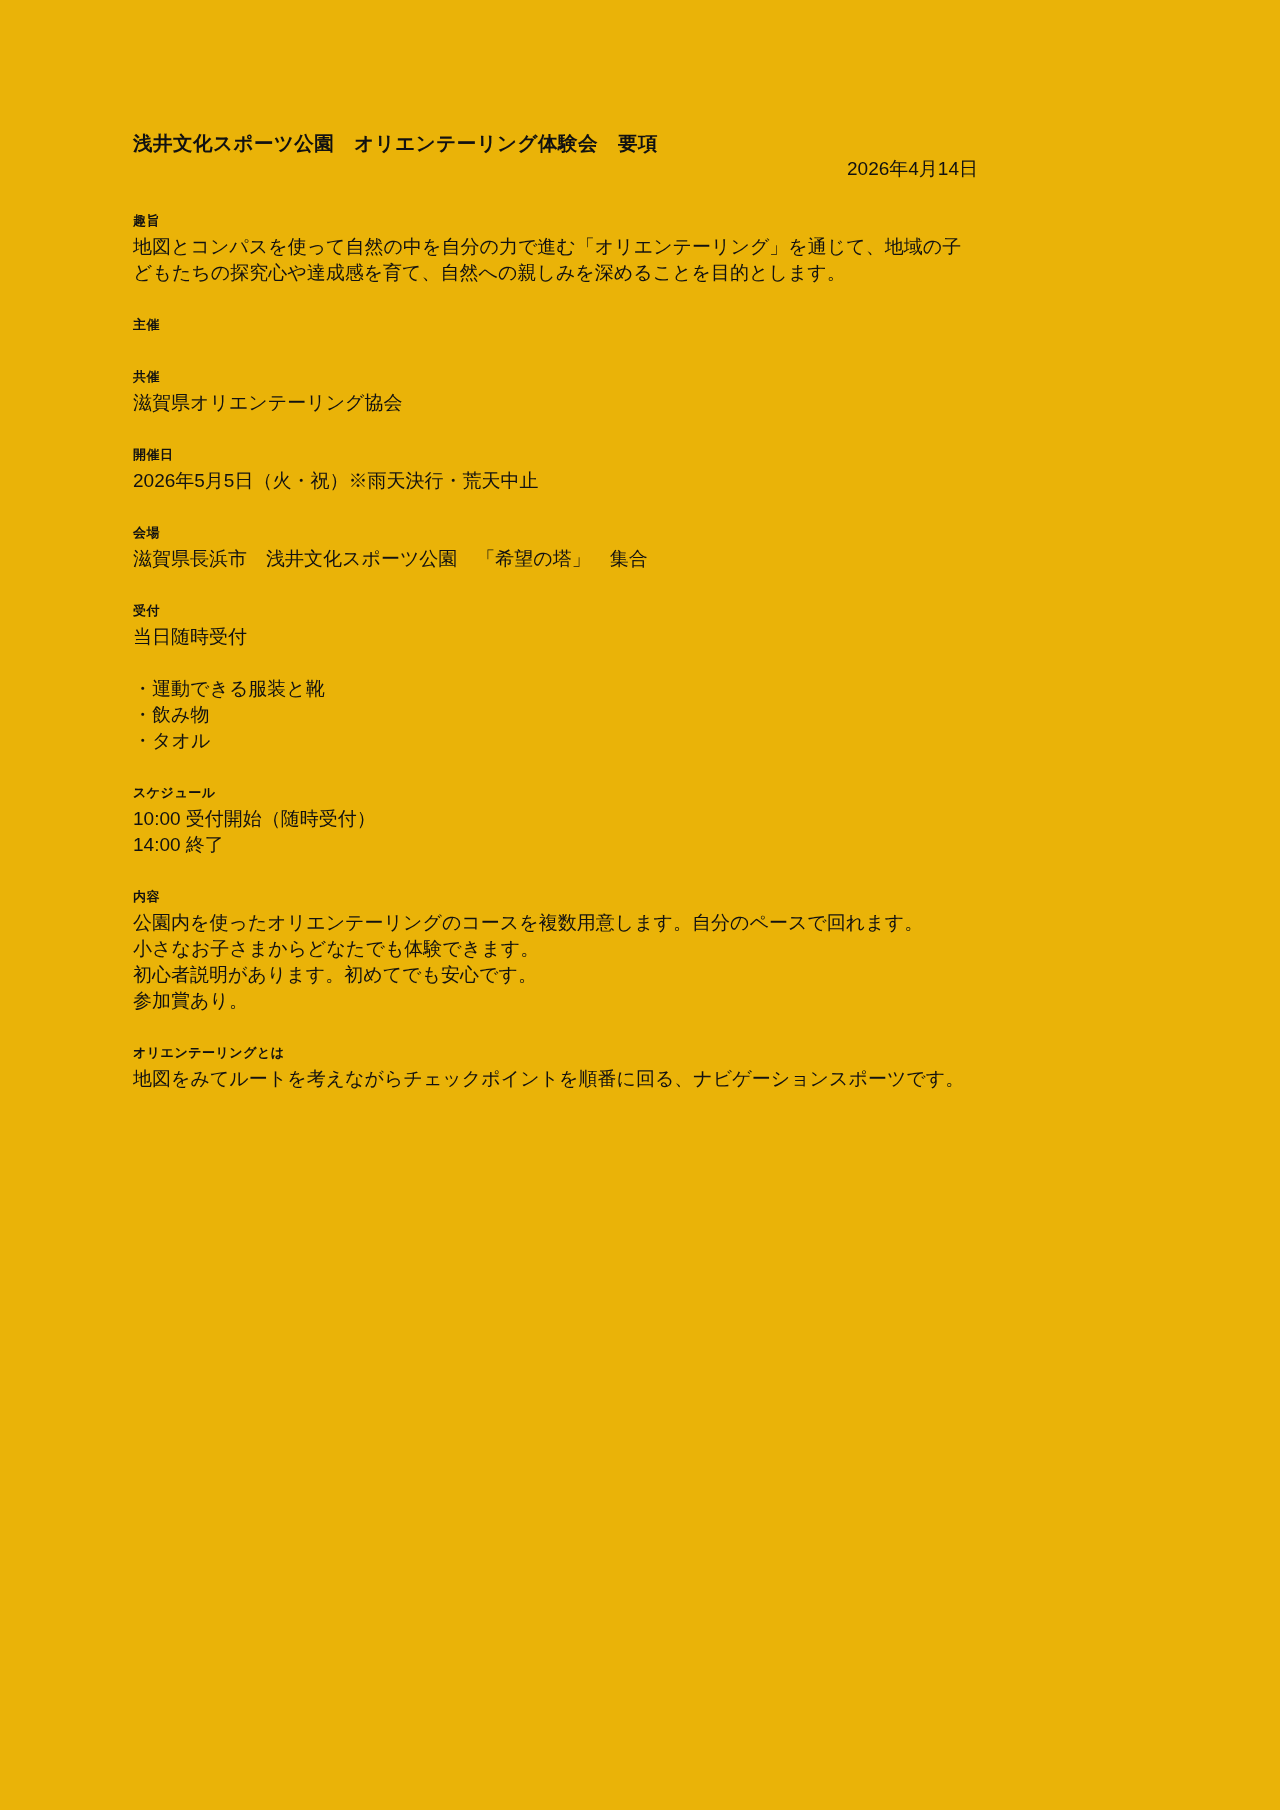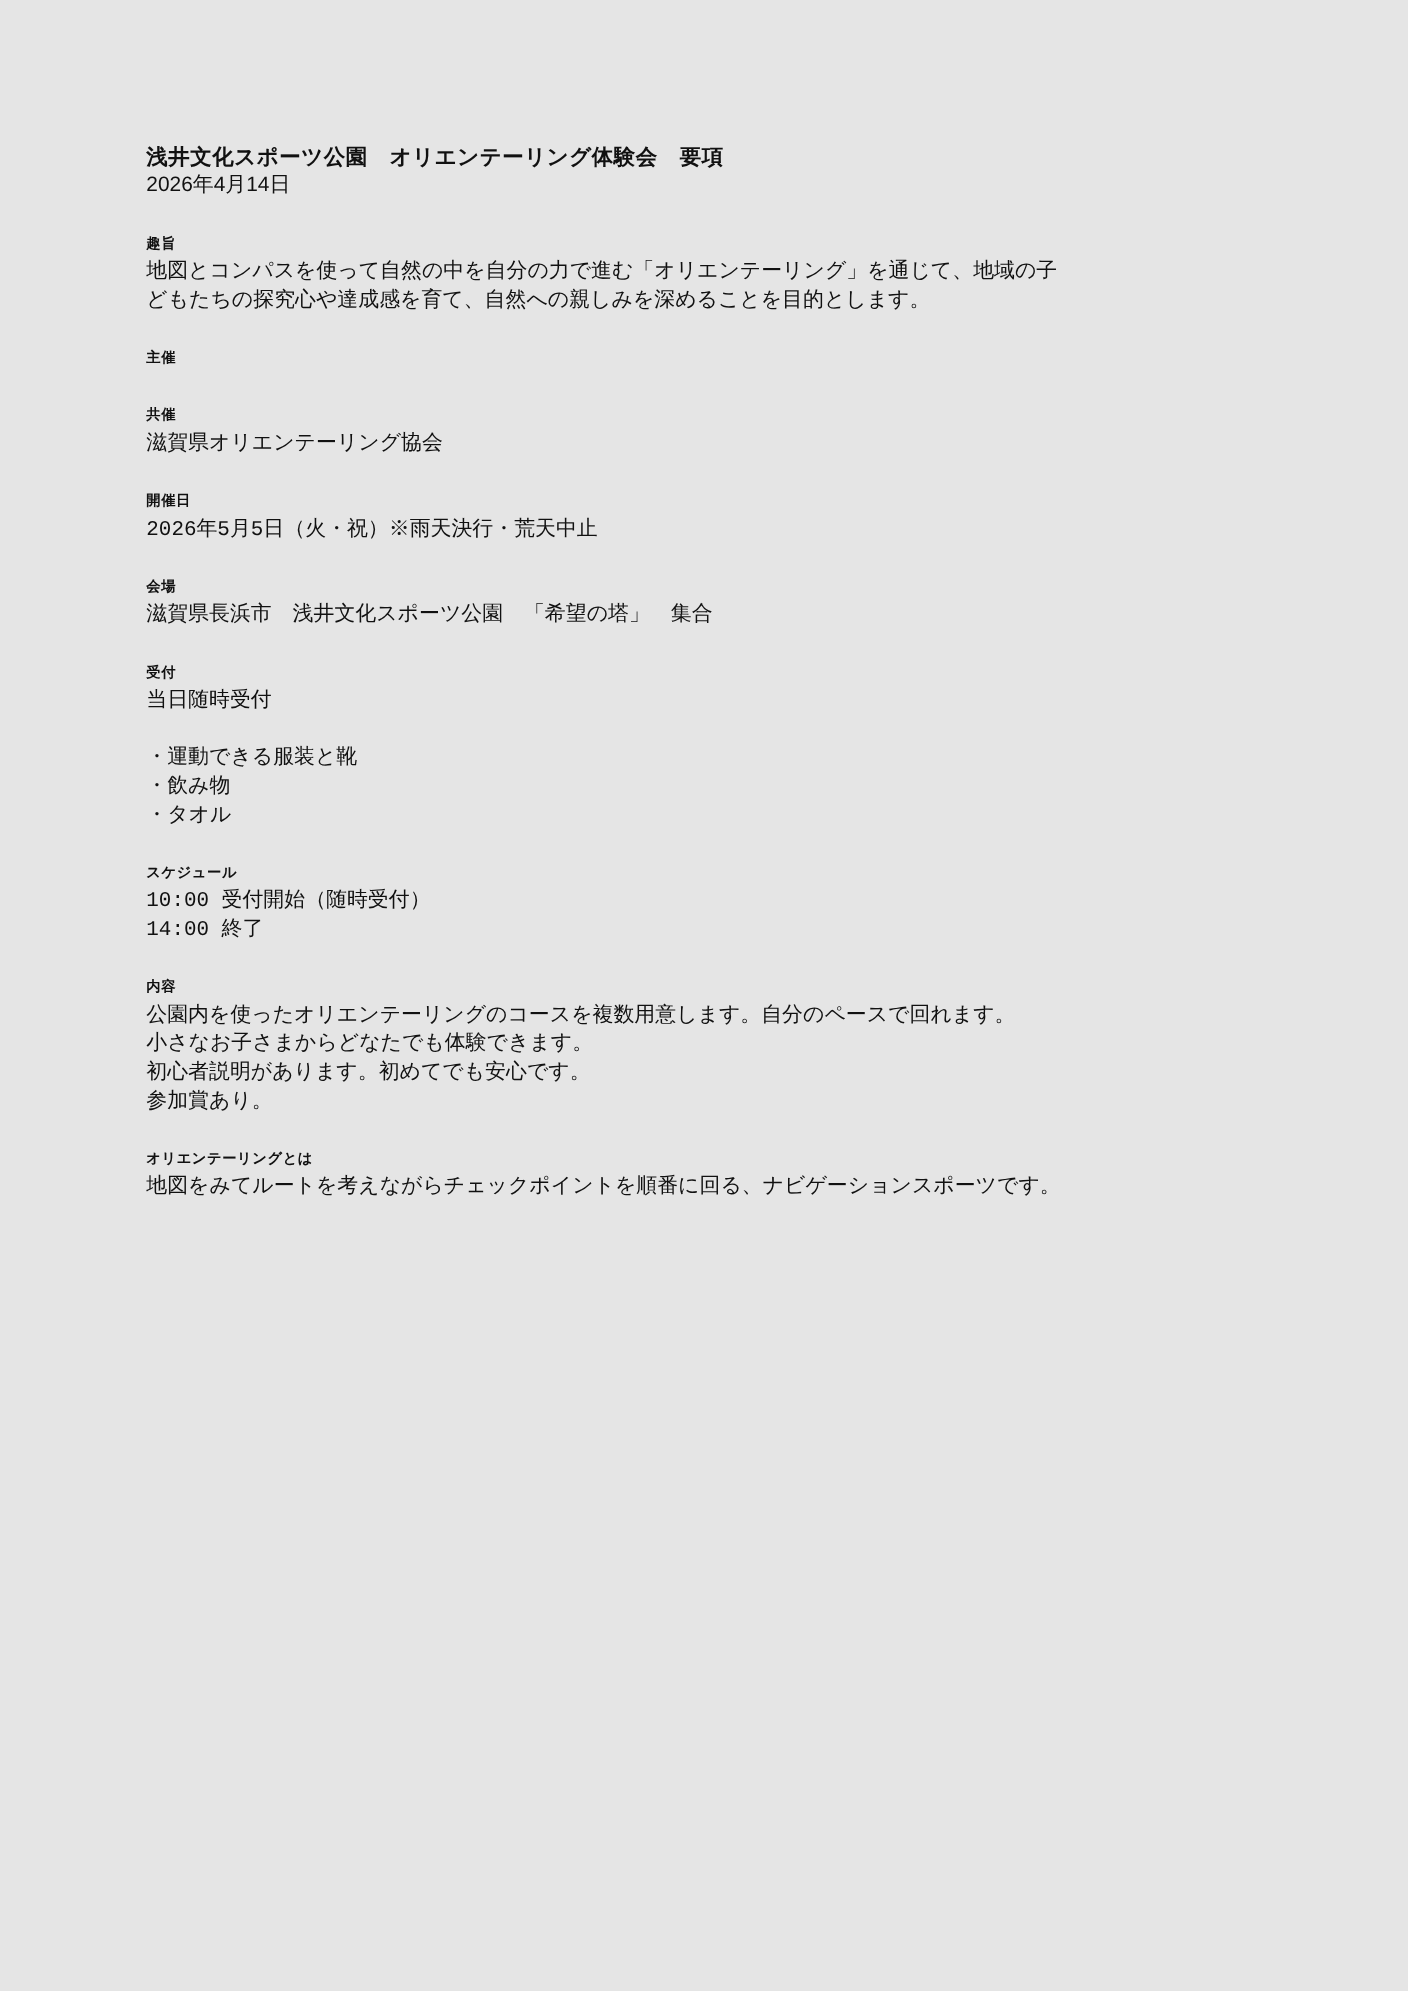--- a/index.html
+++ b/index.html
@@ -10,55 +10,55 @@
   body {
     width: 1280px;
     height: 1810px;
     overflow: hidden;
   }
   .page {
     box-sizing: border-box;
     width: 1280px;
     height: 1810px;
     padding: 130px 0 0 133px;
-    background: #e5e5e5;
+    background: #eab308;
     color: #111111;
     font-family: "Liberation Sans", sans-serif;
     font-size: 19px;
     line-height: 26px;
   }
   .content {
     width: 845px;
   }
   .doc-title {
     font-size: 19.5px;
     font-weight: bold;
     margin: 0;
     line-height: 26px;
     letter-spacing: 0.5px;
   }
   .doc-date {
+    text-align: right;
     margin: 0 0 8px 0;
     line-height: 26px;
   }
   .doc-section {
     margin: 26px 0 0 0;
   }
   .doc-section h2 {
     font-size: 13px;
     font-weight: bold;
     margin: 0;
     line-height: 26px;
     letter-spacing: 0.5px;
   }
   .line {
     margin: 0;
     line-height: 26px;
     white-space: pre-wrap;
-    font-family: Liberation Mono, monospace;
   }
   a.email {
     color: #1155cc;
     text-decoration: underline;
   }
 </style>
 </head>
 <body>
 
 <div class="page">

